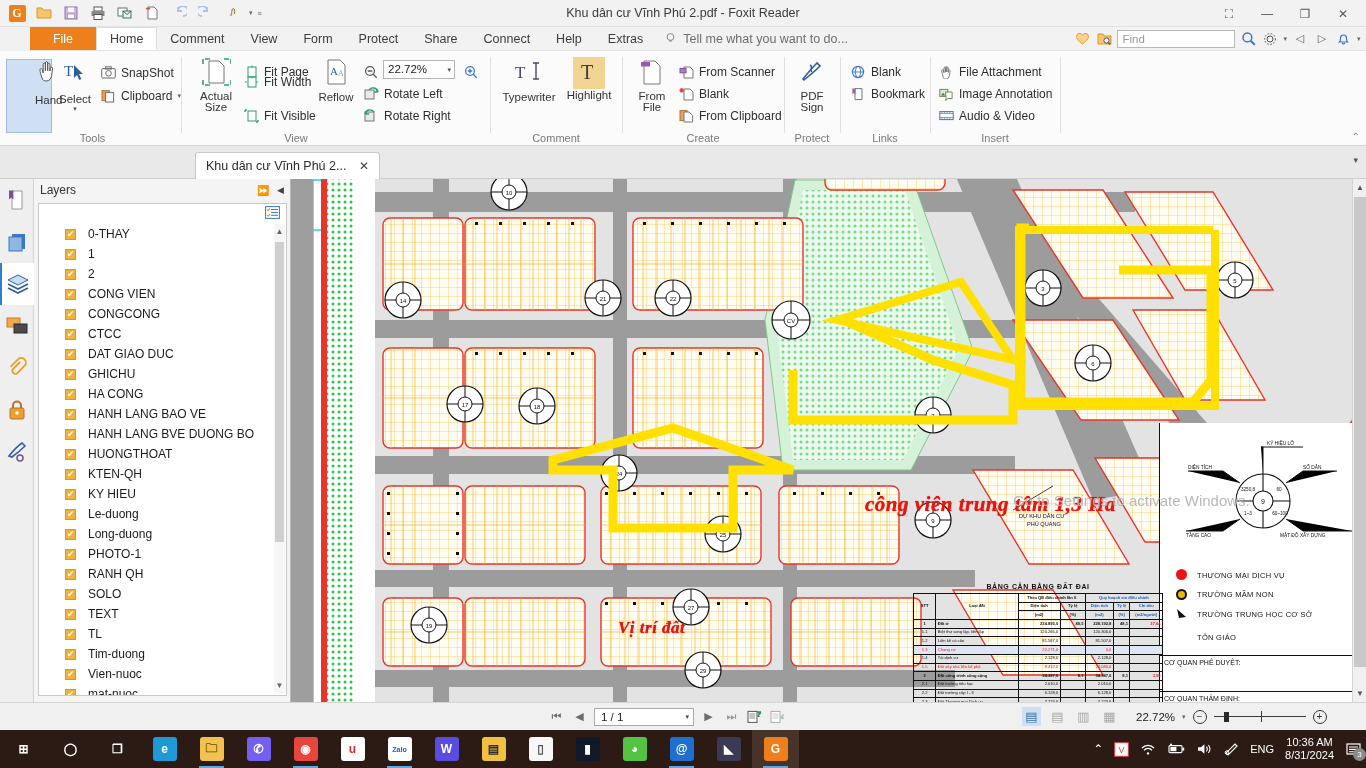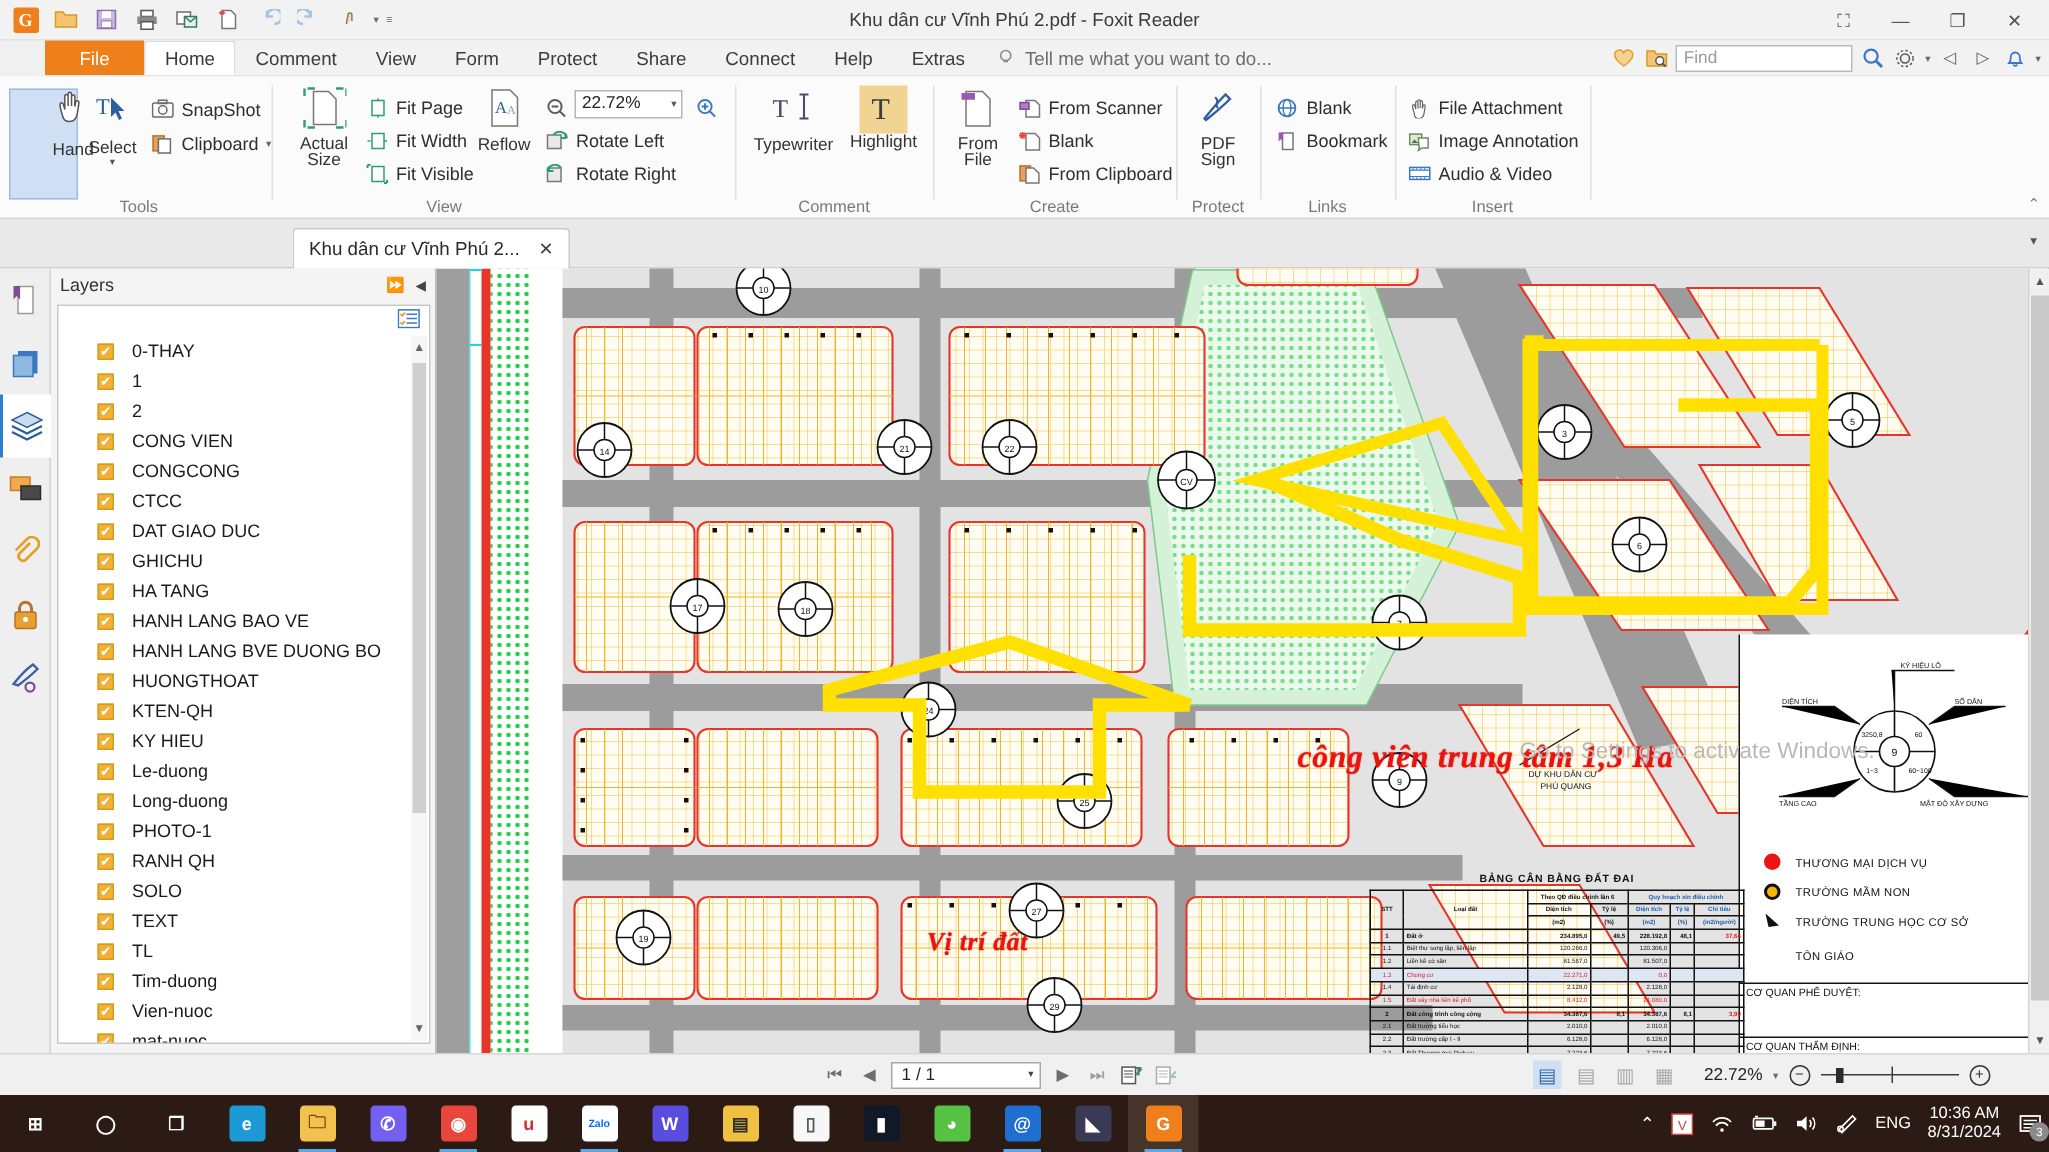--- a/index.html
+++ b/index.html
@@ -439,21 +439,21 @@
       </div>
       <div class="sm-btn" style="left:62px; top:10px;">
         <span class="sm-ic">
           <svg width="15" height="14" viewBox="0 0 15 14">
               <rect x="4" y="2" width="8" height="10" fill="none" stroke="#2e9e7a"></rect>
               <path d="M8 .5v2M8 11.5v2" stroke="#2e9e7a"></path>
             </svg>
         </span>
         <span>Fit Page</span>
       </div>
-      <div class="sm-btn" style="left:62px; top:32px;">
+      <div class="sm-btn" style="left:62px; top:20px;">
         <span class="sm-ic">
           <svg width="15" height="14" viewBox="0 0 15 14">
               <rect x="4" y="2" width="8" height="10" fill="none" stroke="#2e9e7a"></rect>
               <path d="M1 7h2M12 7h2" stroke="#2e9e7a"></path>
             </svg>
         </span>
         <span>Fit Width</span>
       </div>
       <div class="sm-btn" style="left:62px; top:54px;">
         <span class="sm-ic">
@@ -755,21 +755,21 @@
           <div class="lrow">
             <span class="chk">✔</span>
             <span>DAT GIAO DUC</span>
           </div>
           <div class="lrow">
             <span class="chk">✔</span>
             <span>GHICHU</span>
           </div>
           <div class="lrow">
             <span class="chk">✔</span>
-            <span>HA TANG</span>
+            <span>HA CONG</span>
           </div>
           <div class="lrow">
             <span class="chk">✔</span>
             <span>HANH LANG BAO VE</span>
           </div>
           <div class="lrow">
             <span class="chk">✔</span>
             <span>HANH LANG BVE DUONG BO</span>
           </div>
           <div class="lrow">

